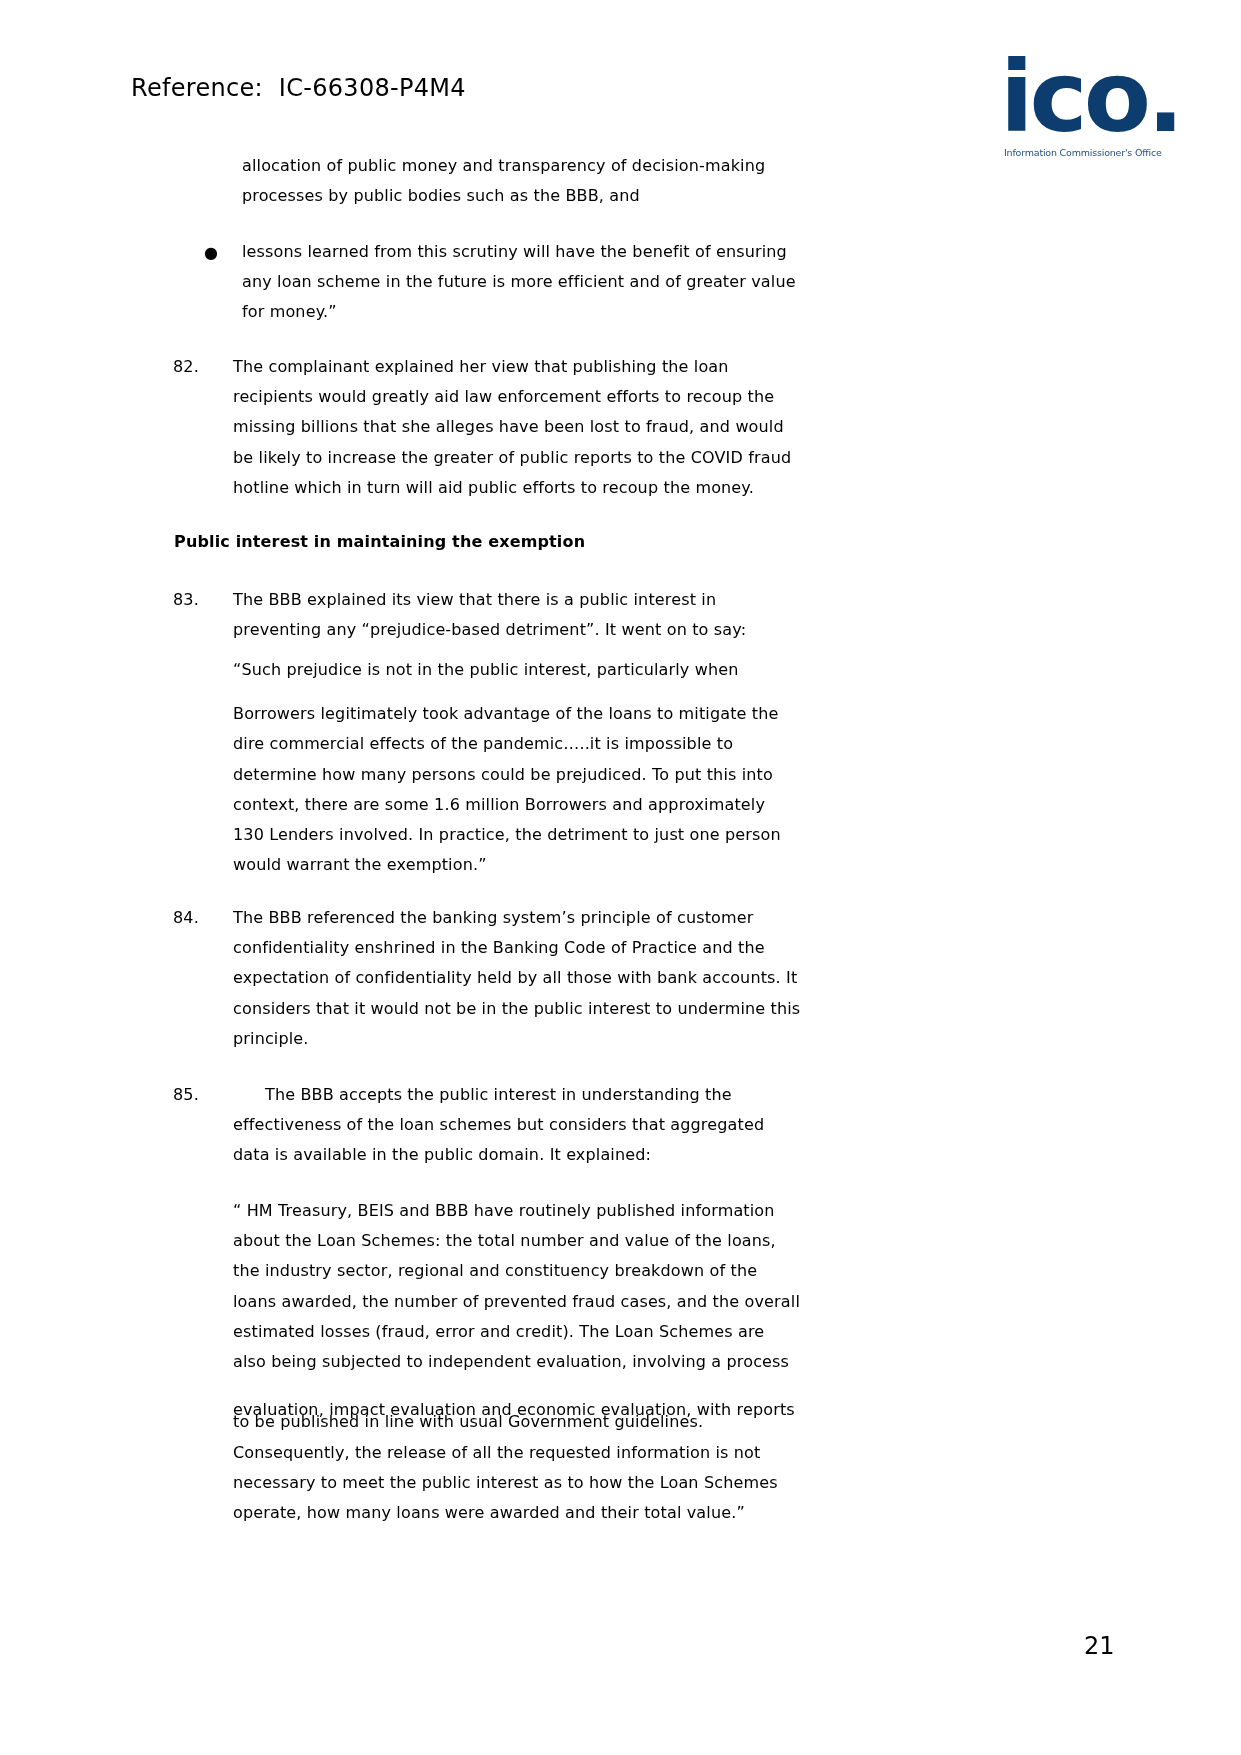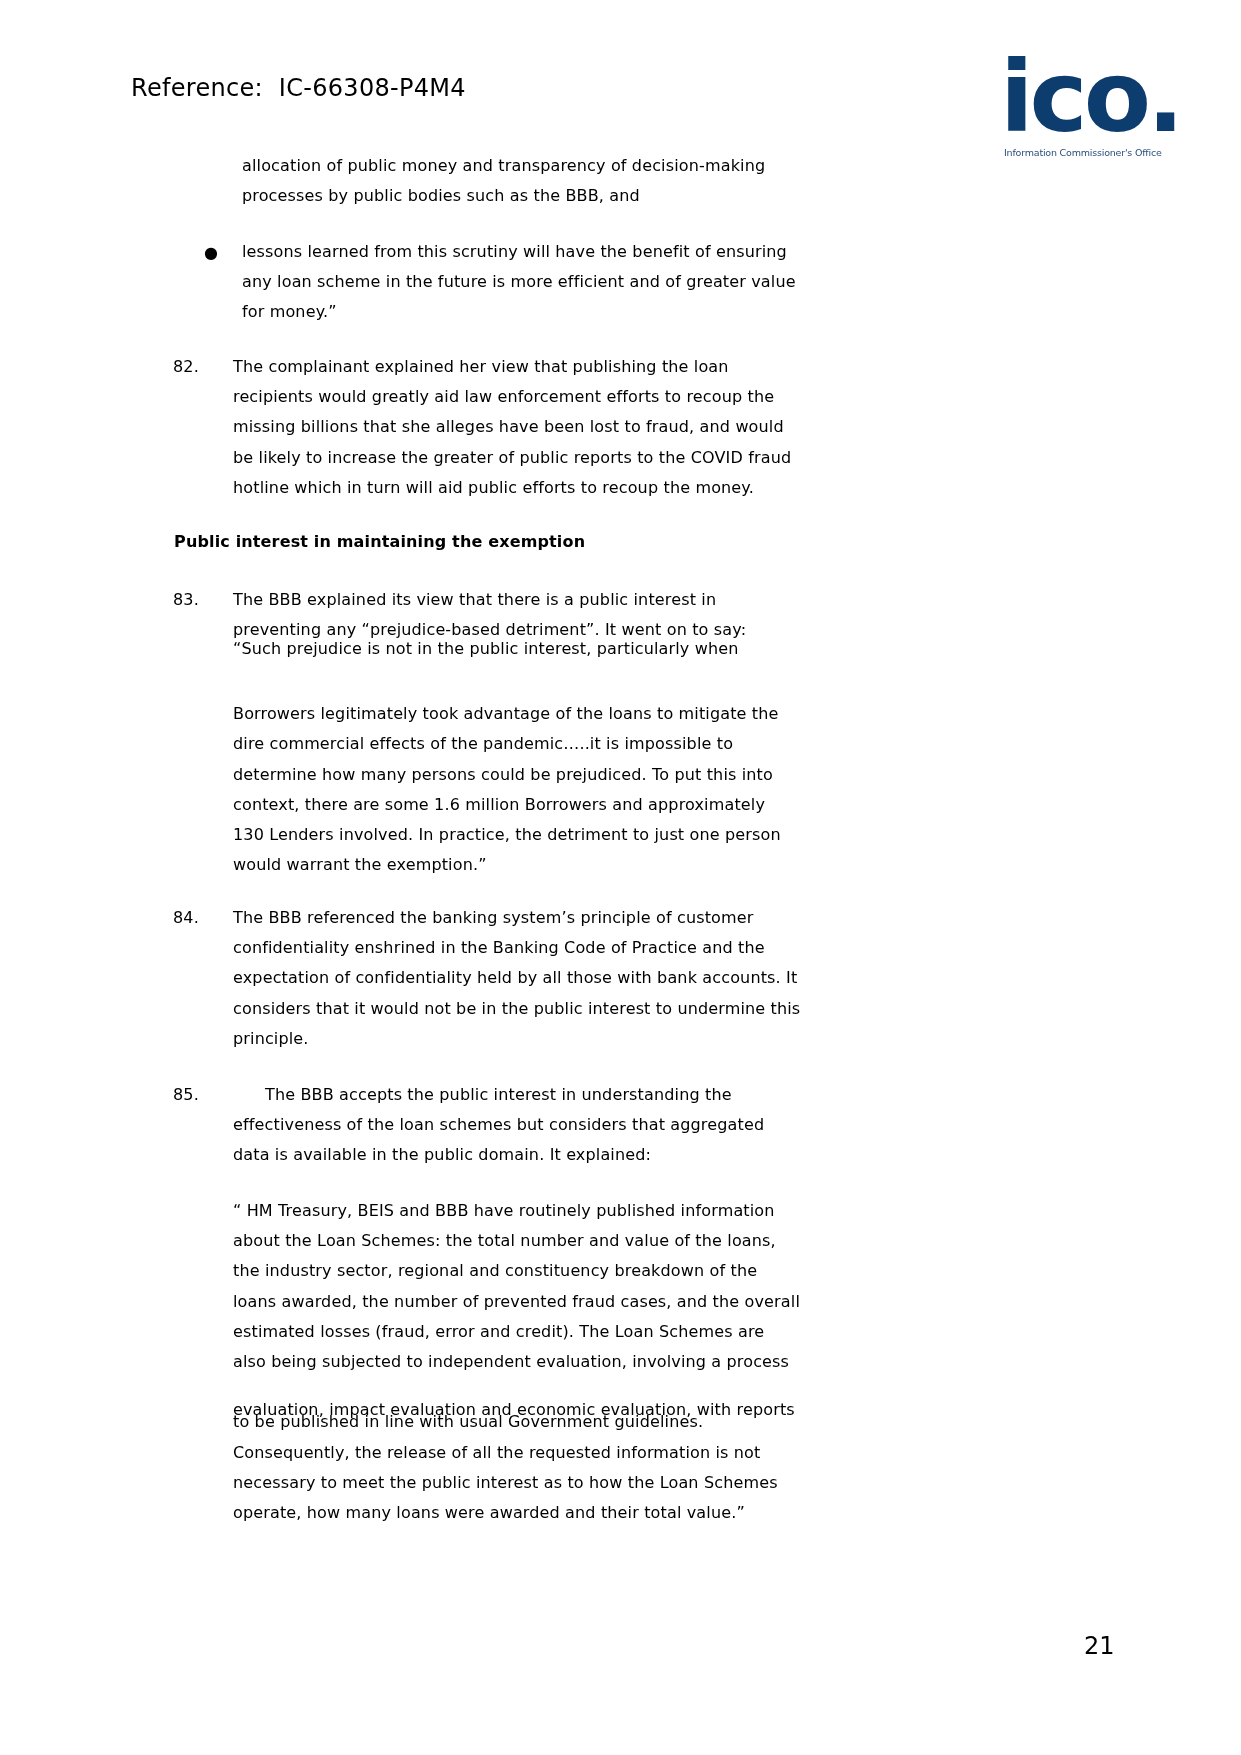--- a/index.html
+++ b/index.html
@@ -38,21 +38,21 @@
     <div class="line" style="left: 173px; top: 352px;">82.</div>
     <div class="line" style="left: 233px; top: 352px;">The complainant explained her view that publishing the loan</div>
     <div class="line" style="left: 233px; top: 382.2px;">recipients would greatly aid law enforcement efforts to recoup the</div>
     <div class="line" style="left: 233px; top: 412.4px;">missing billions that she alleges have been lost to fraud, and would</div>
     <div class="line" style="left: 233px; top: 442.6px;">be likely to increase the greater of public reports to the COVID fraud</div>
     <div class="line" style="left: 233px; top: 472.8px;">hotline which in turn will aid public efforts to recoup the money.</div>
     <div class="line bold" style="left: 174px; top: 527px;">Public interest in maintaining the exemption</div>
     <div class="line" style="left: 173px; top: 585px;">83.</div>
     <div class="line" style="left: 233px; top: 585px;">The BBB explained its view that there is a public interest in</div>
     <div class="line" style="left: 233px; top: 615.2px;">preventing any “prejudice-based detriment”. It went on to say:</div>
-    <div class="line" style="left: 233px; top: 634px;">“Such prejudice is not in the public interest, particularly when</div>
+    <div class="line" style="left: 233px; top: 655px;">“Such prejudice is not in the public interest, particularly when</div>
     <div class="line" style="left: 233px; top: 699.2px;">Borrowers legitimately took advantage of the loans to mitigate the</div>
     <div class="line" style="left: 233px; top: 729.4px;">dire commercial effects of the pandemic…..it is impossible to</div>
     <div class="line" style="left: 233px; top: 759.6px;">determine how many persons could be prejudiced. To put this into</div>
     <div class="line" style="left: 233px; top: 789.8px;">context, there are some 1.6 million Borrowers and approximately</div>
     <div class="line" style="left: 233px; top: 820px;">130 Lenders involved. In practice, the detriment to just one person</div>
     <div class="line" style="left: 233px; top: 850.2px;">would warrant the exemption.”</div>
     <div class="line" style="left: 173px; top: 903px;">84.</div>
     <div class="line" style="left: 233px; top: 903px;">The BBB referenced the banking system’s principle of customer</div>
     <div class="line" style="left: 233px; top: 933.2px;">confidentiality enshrined in the Banking Code of Practice and the</div>
     <div class="line" style="left: 233px; top: 963.4px;">expectation of confidentiality held by all those with bank accounts. It</div>

